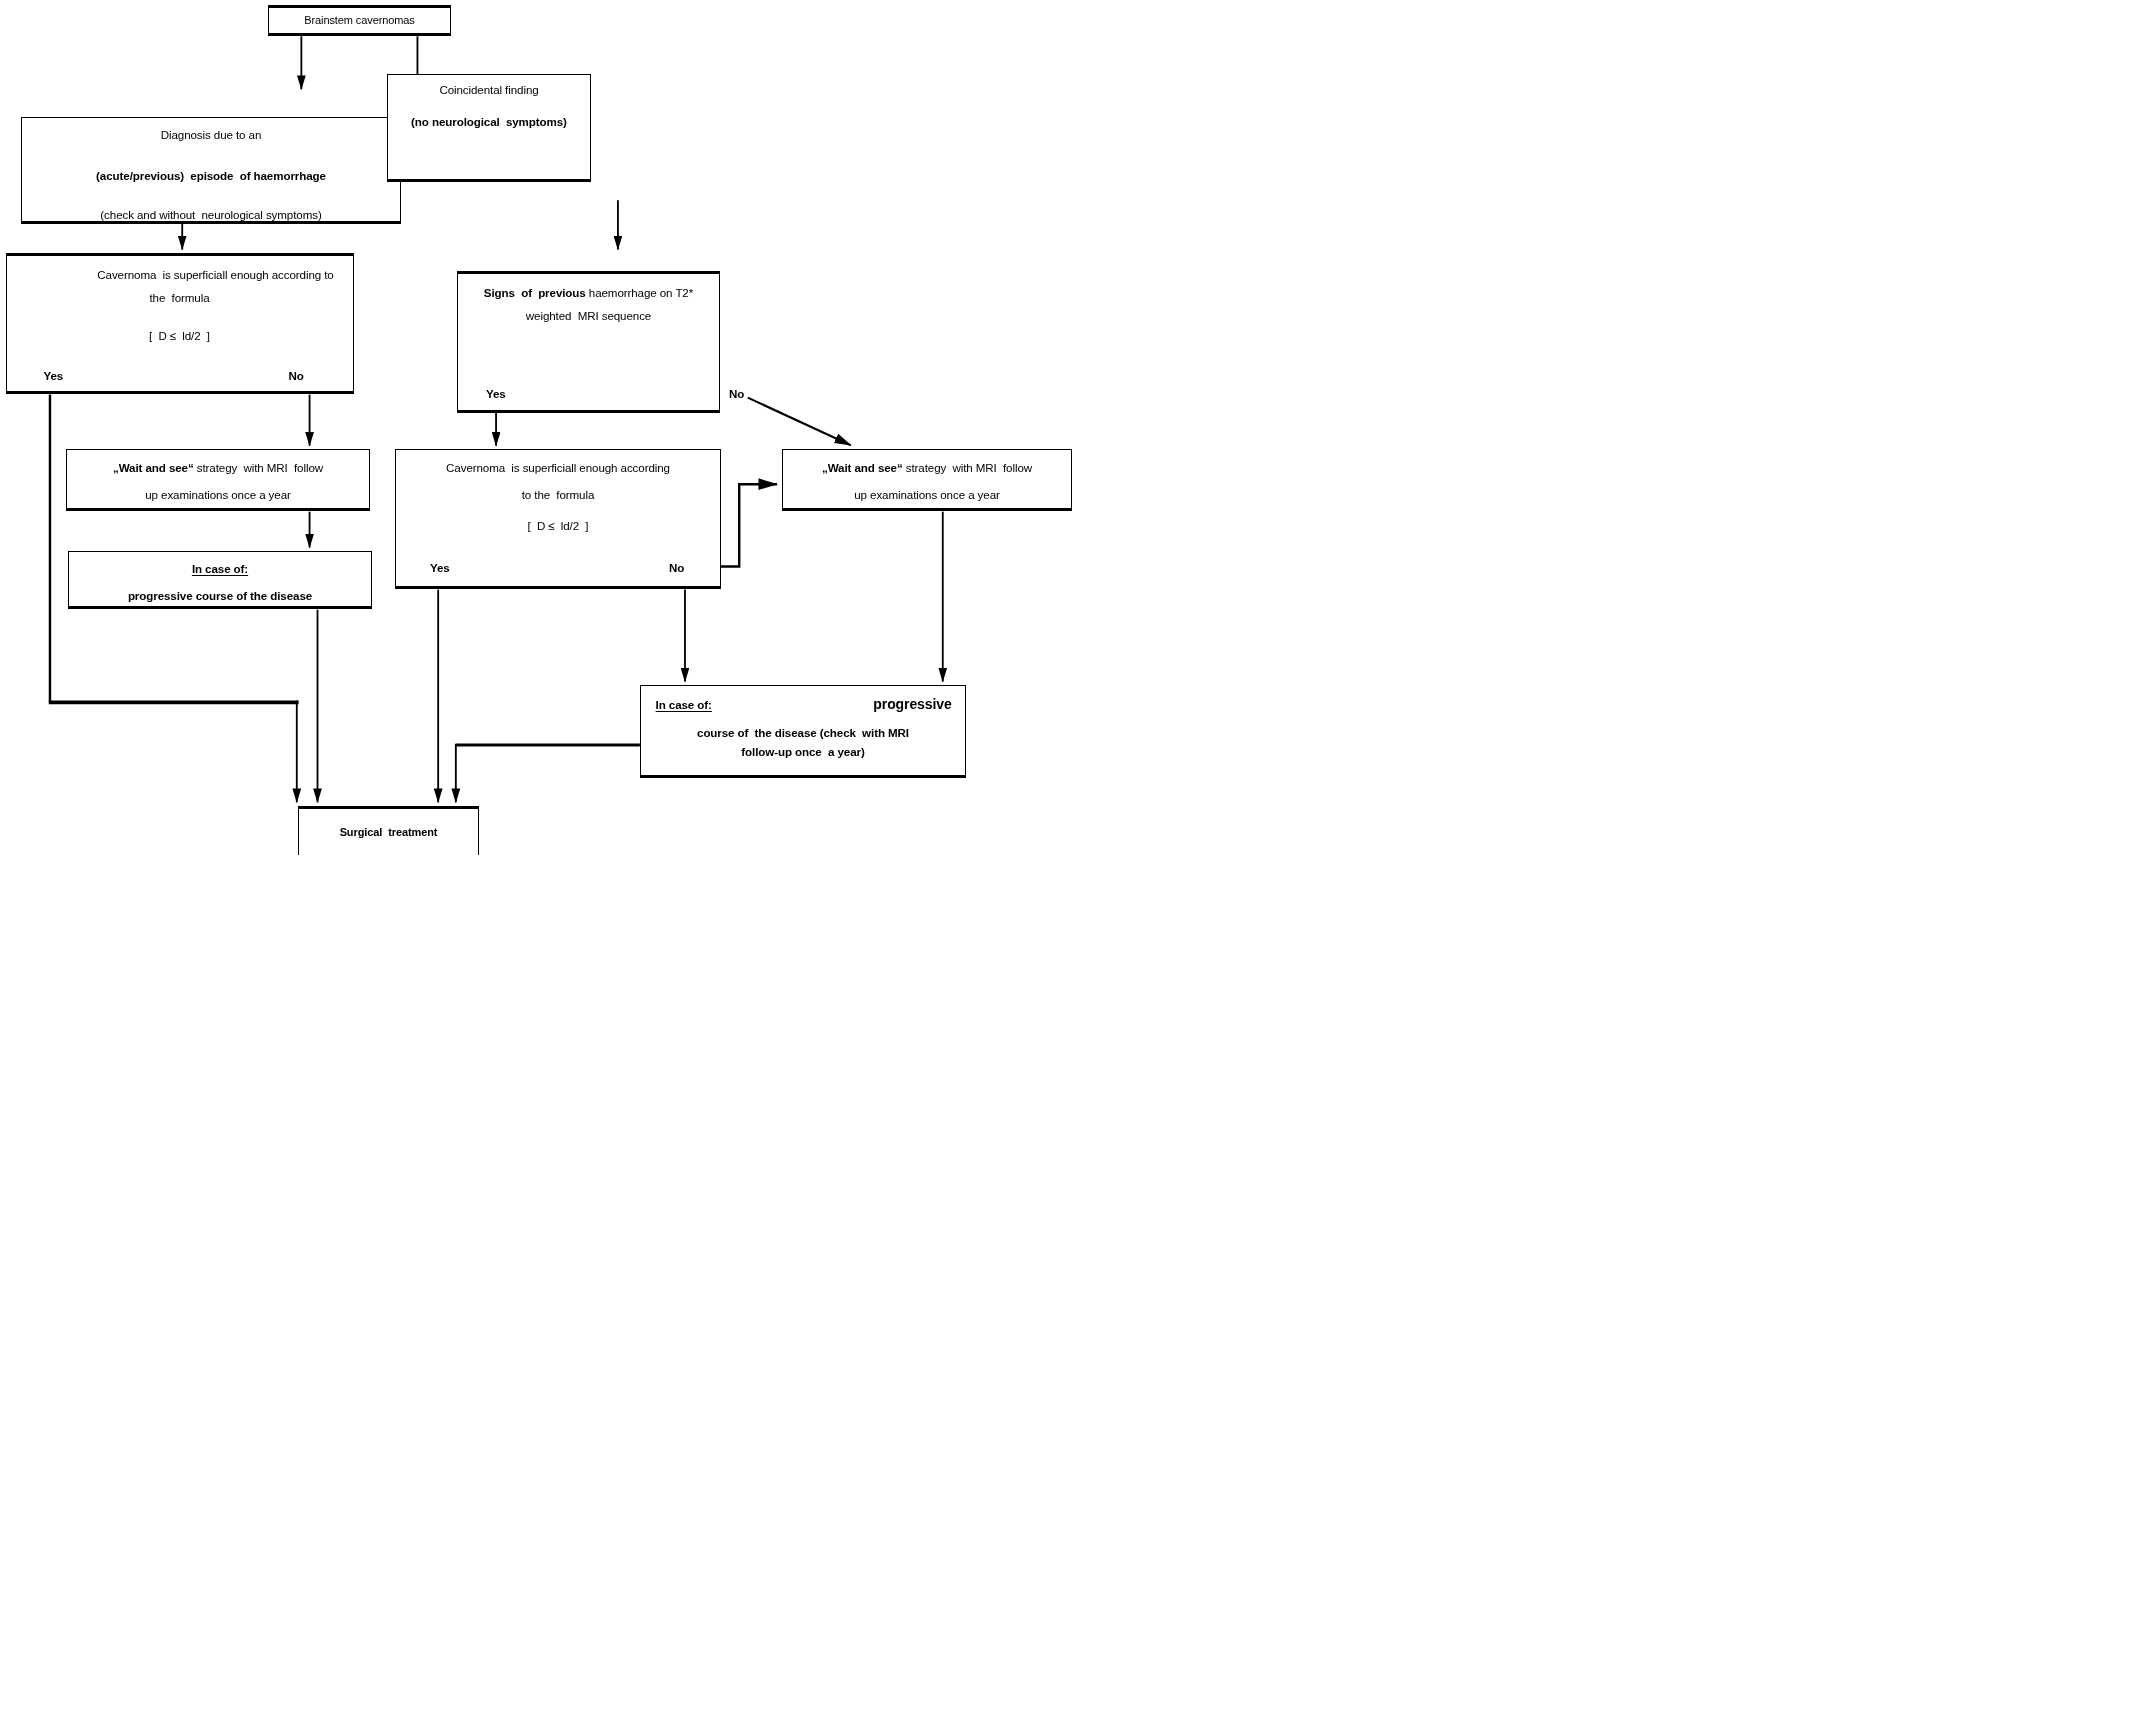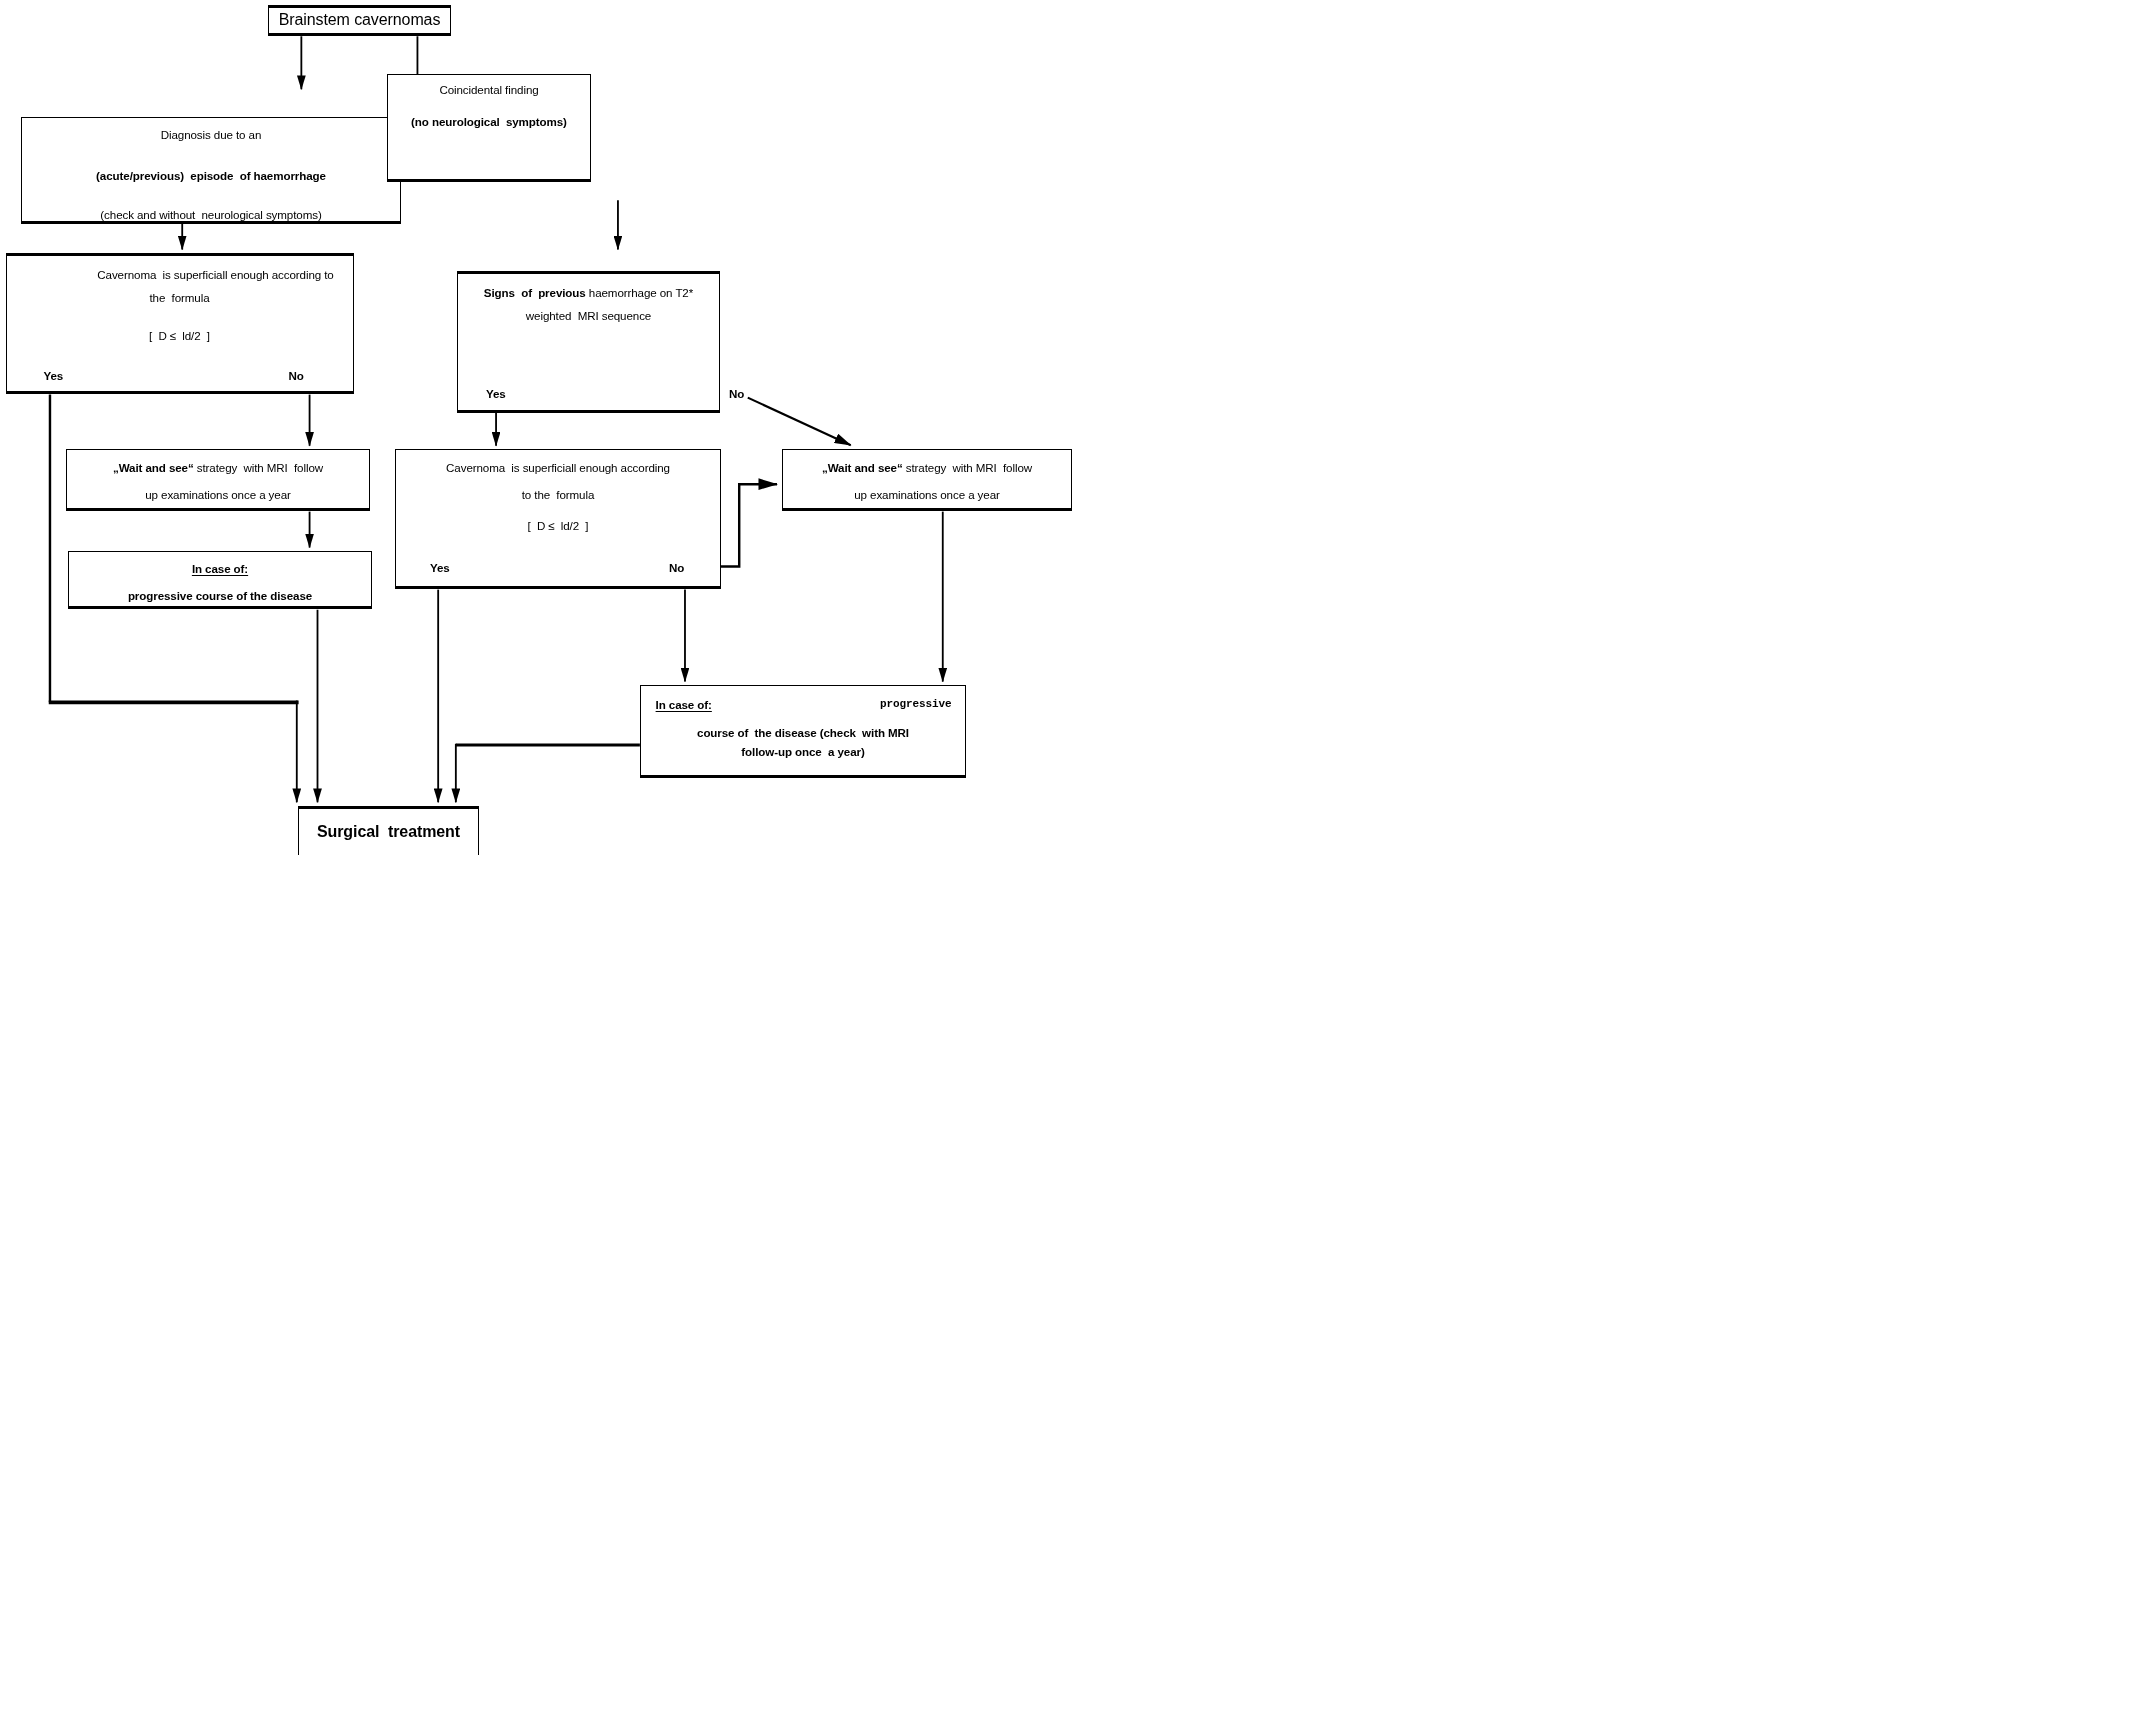--- a/index.html
+++ b/index.html
@@ -28,23 +28,23 @@
     white-space:pre;
   }
   .b{font-weight:bold;}
   .u{text-decoration:underline;text-underline-offset:2.4px;}
   .yn{
     position:absolute;
     font-size:11.6px;font-weight:bold;
     text-underline-offset:3px;
     white-space:pre;
   }
-  .single{font-size:16px;white-space:pre;}
+  .single{font-size:11px;white-space:pre;}
   .iline-left{position:absolute;left:14.6px;font-size:11.6px;line-height:13.4px;white-space:pre;}
-  .iline-right{position:absolute;right:13.4px;font-size:11px;line-height:13.4px;white-space:pre;font-family:Liberation Mono, monospace;}
+  .iline-right{position:absolute;right:13.4px;font-size:14px;line-height:13.4px;white-space:pre;}
 </style>
 </head>
 <body>
 
 <div id="canvas">
 
   <svg id="wires" viewBox="0 0 1764 1402" xmlns="http://www.w3.org/2000/svg">
     <defs>
       <marker id="ah" viewBox="0 0 10 6" refX="9.5" refY="3" markerWidth="8" markerHeight="4.8" orient="auto">
         <path d="M0,0 L10,3 L0,6 z" fill="#000"></path>

